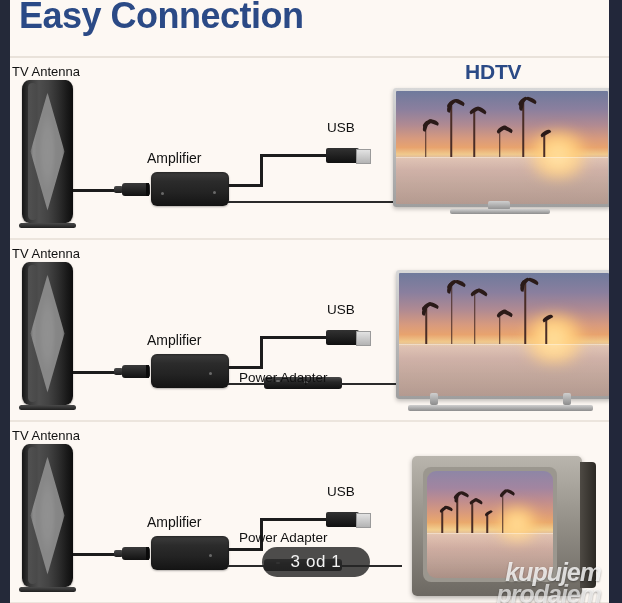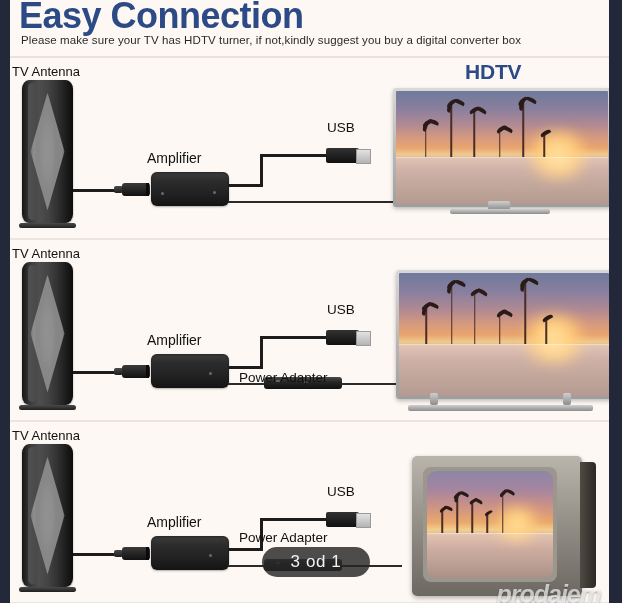--- a/index.html
+++ b/index.html
@@ -139,21 +139,20 @@
 </head>
 <body>
 
 <div id="frame">
 
   <div class="railL"></div>
 
   <div id="sheet">
 
     <div id="title">Easy Connection</div>
-    <div id="subtitle">Please make sure your TV has HDTV turner, if not,kindly suggest you buy a digital converter box</div>
     <div id="hrule"></div>
 
     <div class="row row1">
 
       <div class="lbl lbl-antenna">TV Antenna</div>
 
       <div class="antenna" style="top:22px;height:143px;">
         <div class="ant-diamond"></div>
         <div class="ant-gloss"></div>
       </div>
@@ -381,20 +380,21 @@
               <div class="frond" style="left:2px;top:-1px;transform:rotate(28deg) scale(.85);"></div>
             </div>
           </div>
         </div>
       </div>
 
       <div class="rowline"></div>
     </div>
 
     <div id="watermark">
+      <div class="wm1">kupujem</div>
       <div class="wm2">prodajem</div>
     </div>
 
   </div>
 
   <div id="pagepill">
     <span>3 od 1</span>
   </div>
 
   <div class="railR"></div>

